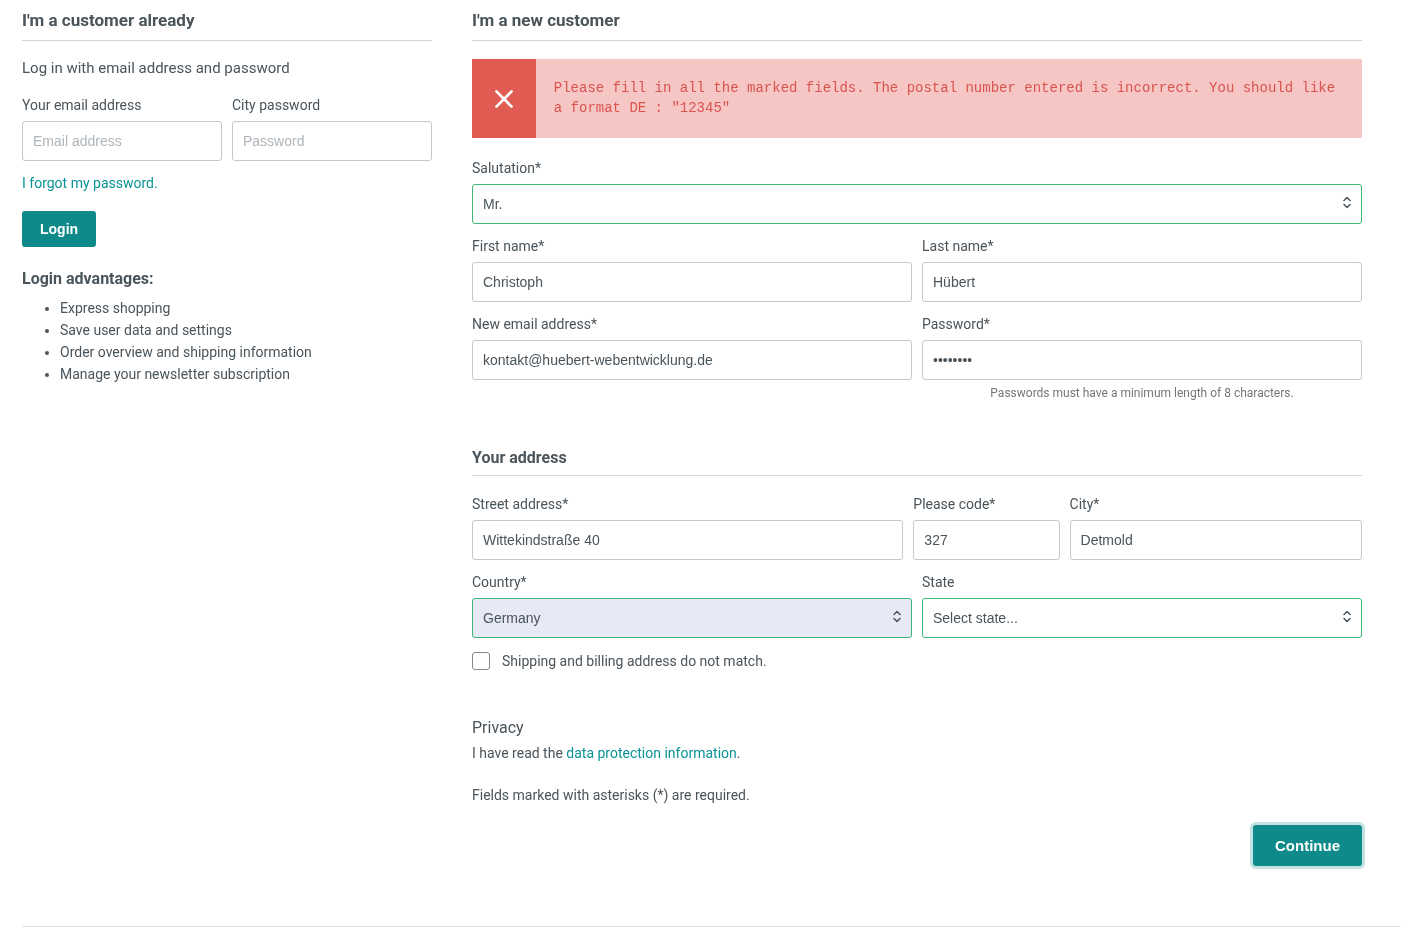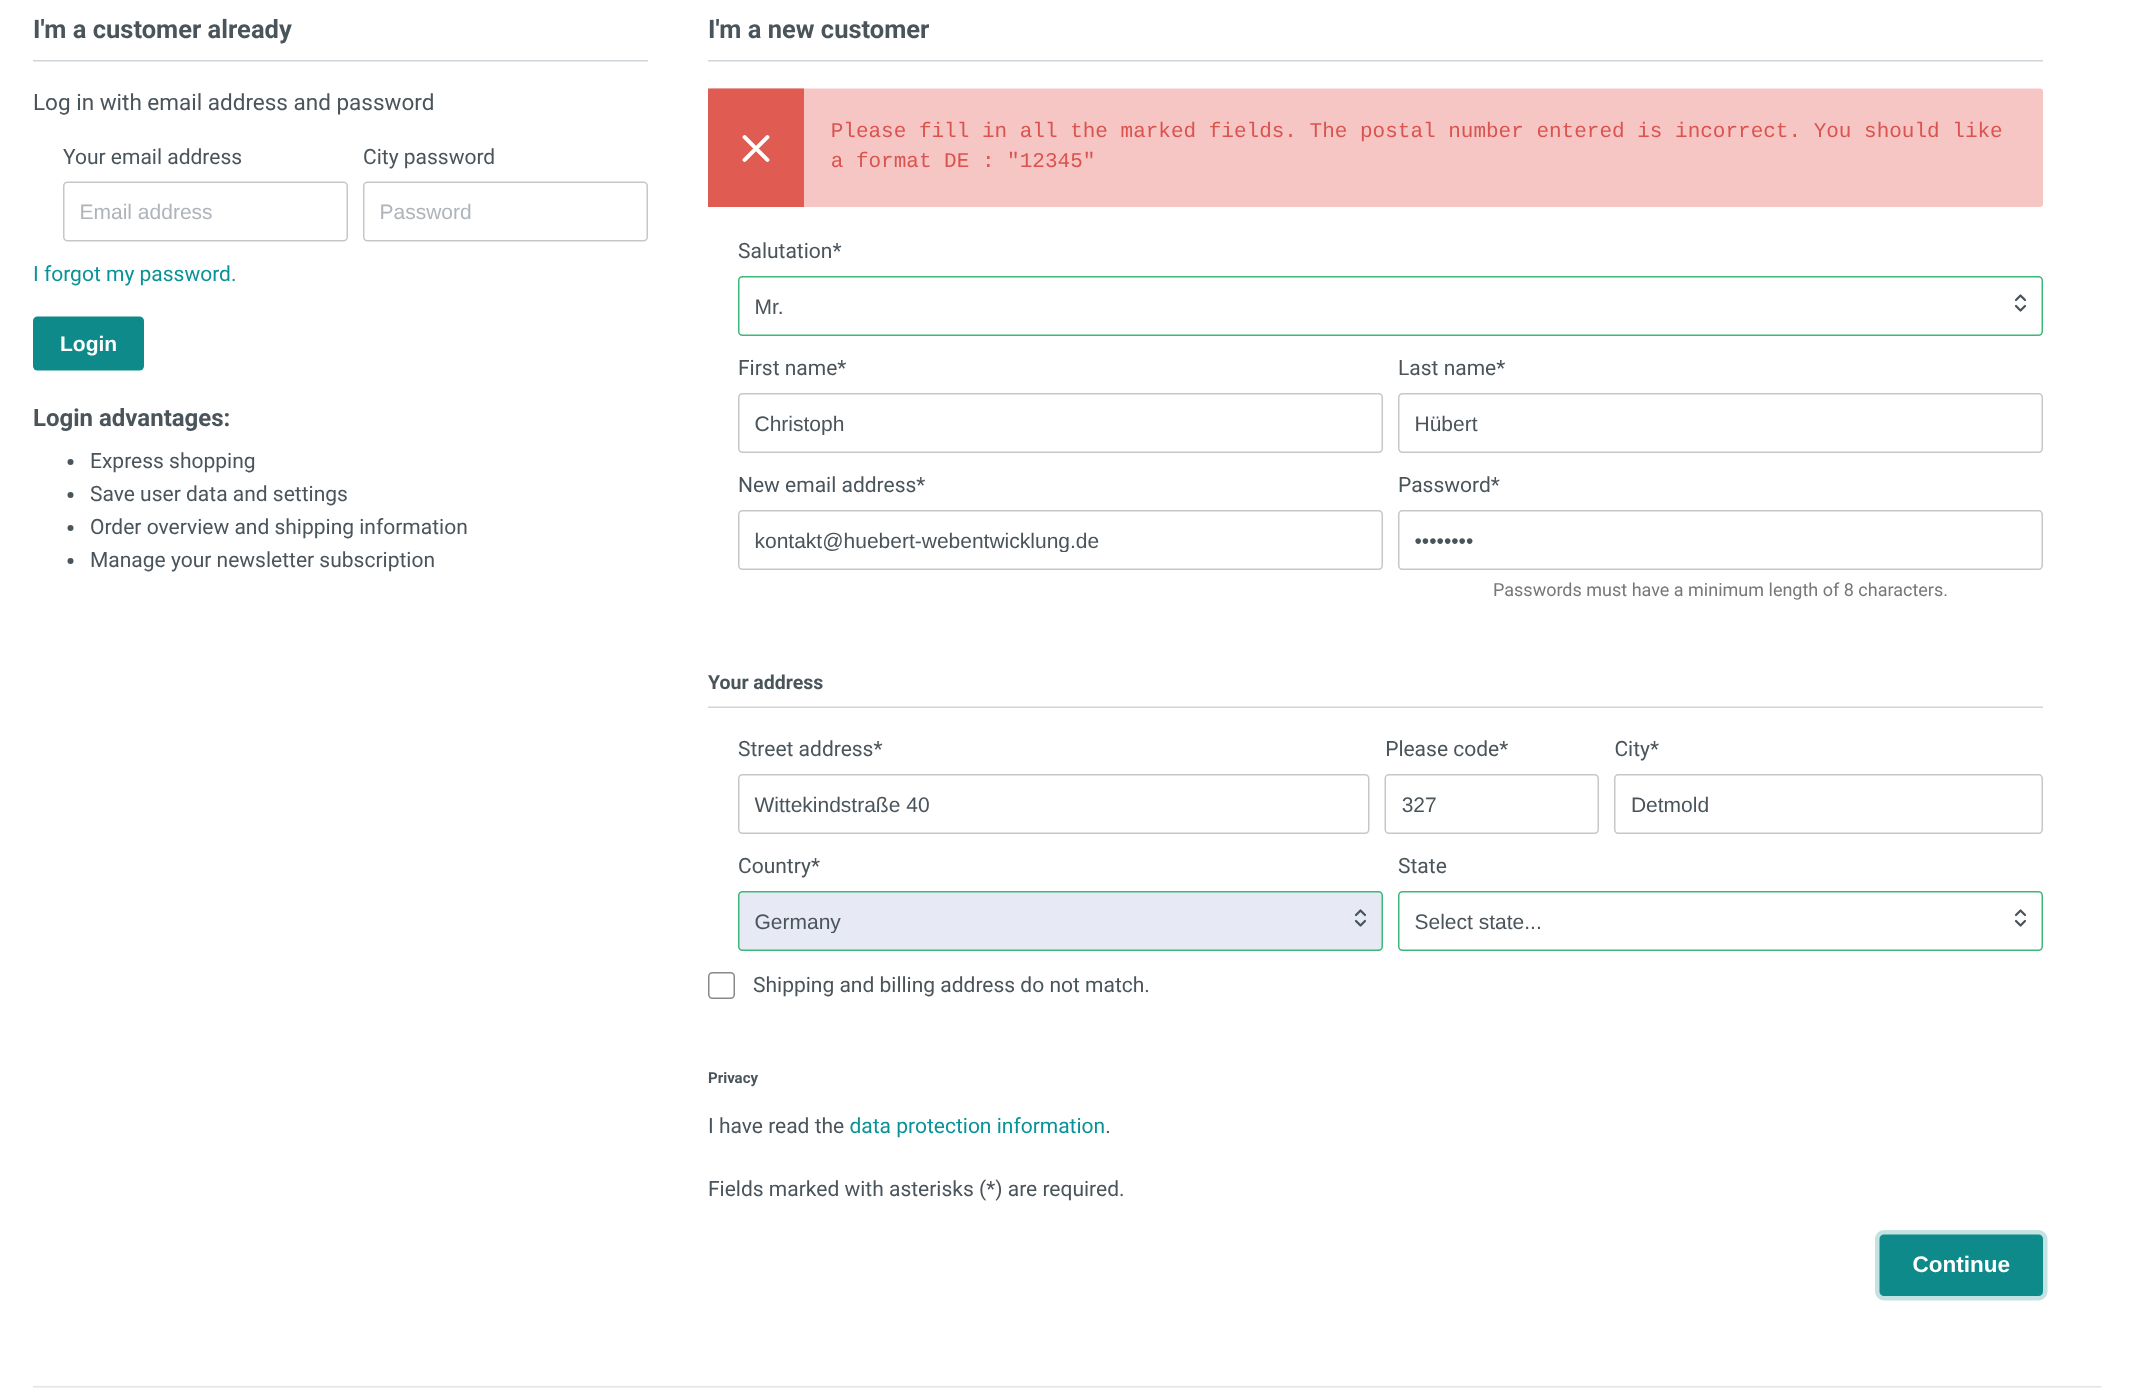--- a/index.html
+++ b/index.html
@@ -19,34 +19,34 @@
     .right-col { flex: 1; }
     h2 {
       font-size: 17px;
       font-weight: 700;
       color: #4a545b;
       padding-bottom: 10px;
       border-bottom: 1px solid #d0d6d9;
       margin-bottom: 18px;
     }
     h3.section {
-      font-size: 13px;
+      font-size: 16px;
       font-weight: 700;
       color: #4a545b;
       padding-bottom: 8px;
       border-bottom: 1px solid #d0d6d9;
       margin-top: 48px;
       margin-bottom: 20px;
     }
     .subtext {
       font-size: 15px;
       color: #4a545b;
       margin-bottom: 20px;
     }
-    .row { display: flex; gap: 10px; margin-bottom: 14px; margin-left: 20px; }
+    .row { display: flex; gap: 10px; margin-bottom: 14px; }
     .field { flex: 1; display: flex; flex-direction: column; }
     label {
       font-size: 14px;
       color: #4a545b;
       margin-bottom: 8px;
     }
     input[type="text"], input[type="password"], input[type="email"], select {
       height: 40px;
       padding: 0 10px;
       font-size: 14px;
@@ -126,21 +126,21 @@
       color: #777;
       margin-top: 6px;
       text-align: center;
     }
     .checkbox-row { display: flex; align-items: center; gap: 12px; margin-top: 14px; }
     .checkbox-row input[type="checkbox"] {
       width: 18px; height: 18px; border:1px solid #888; border-radius:3px;
       appearance:none; cursor:pointer;
     }
     .privacy-block { margin-top: 48px; }
-    .privacy-title { font-weight: 700; font-size: 10px; margin-bottom: 18px; }
+    .privacy-title { font-weight: 400; font-size: 16px; margin-bottom: 8px; }
     .privacy-text { font-size: 14px; }
     .req-note { font-size: 14px; margin-top: 26px; }
     hr.footer-divider {
       border:none; border-top:1px solid #e0e4e6; margin-top:60px;
     }
     .clearfix::after { content:""; display:table; clear:both; }
     .salutation-wrap { width: 206px; }
   </style>
 </head>
 <body>

